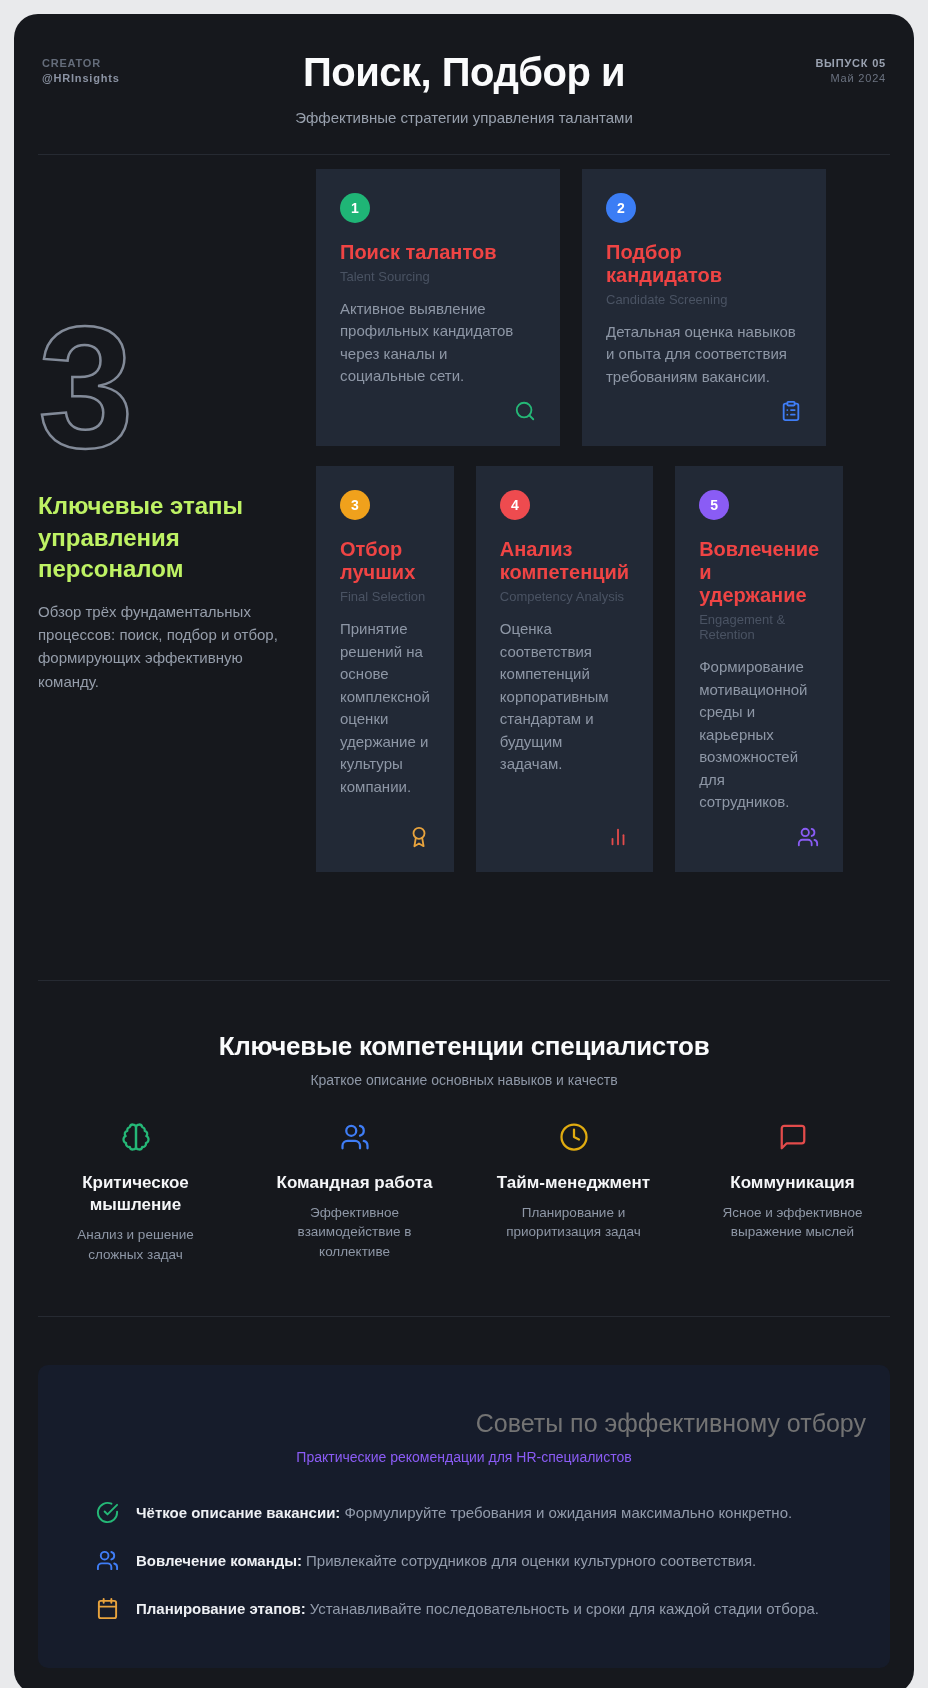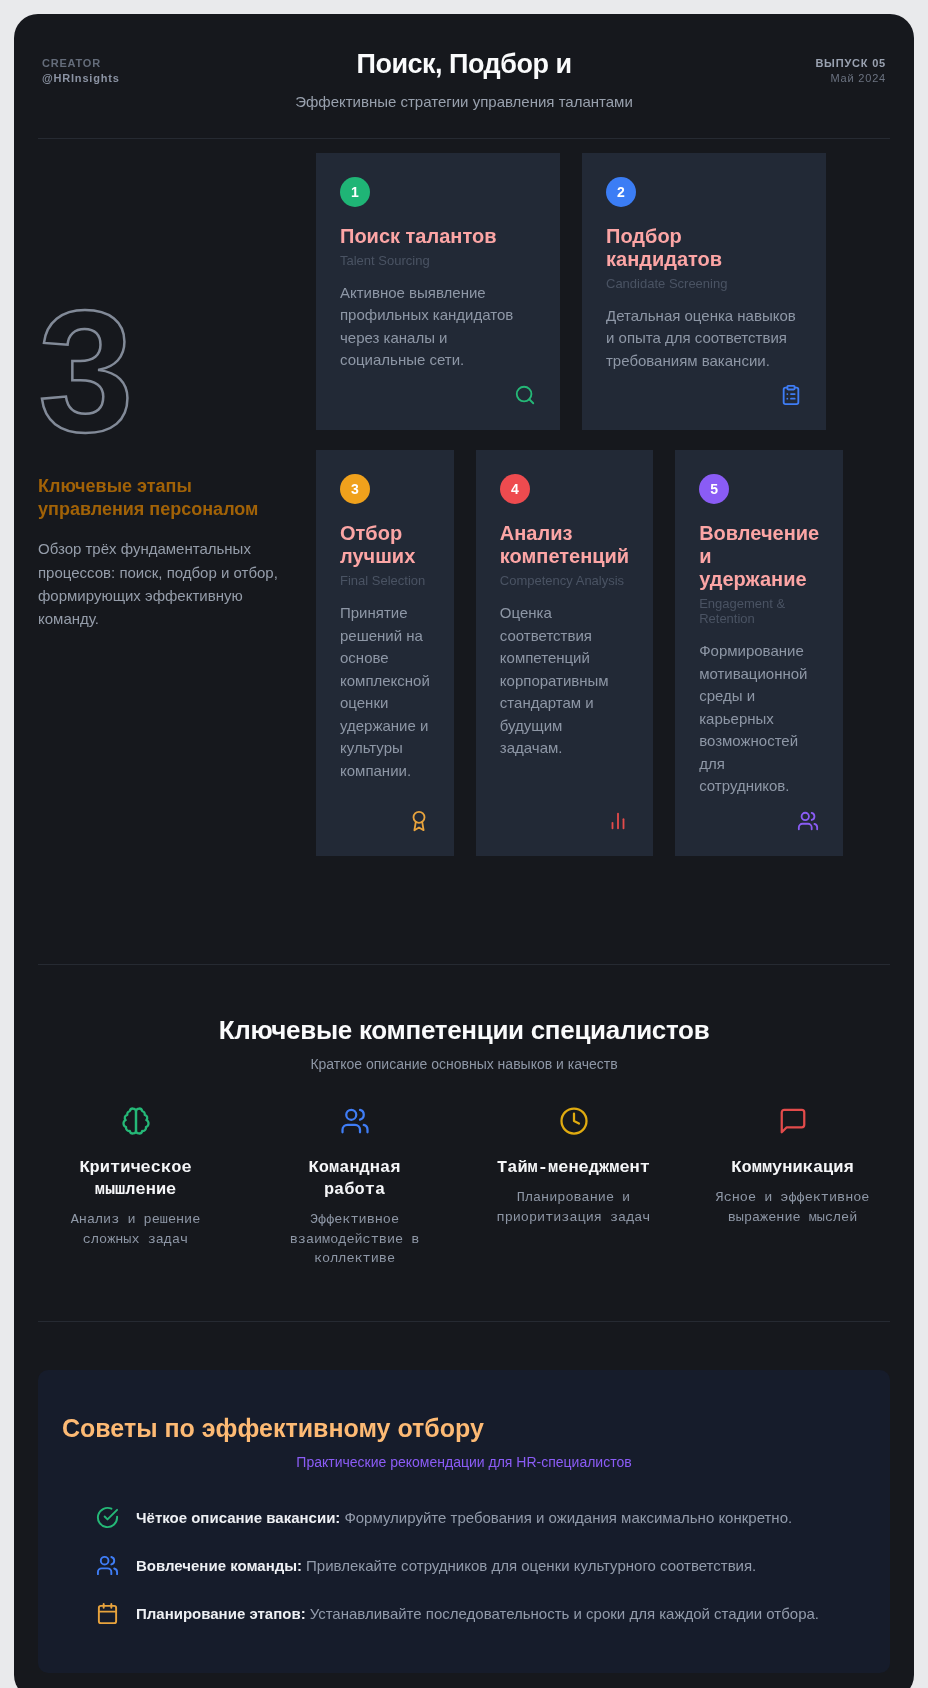--- a/index.html
+++ b/index.html
@@ -13,72 +13,72 @@
   }
 
   
   .header { position:relative; padding-top:34px; }
   .creator { position:absolute; left:4px; top:42px; font-size:11px; line-height:1.35; letter-spacing:.8px; }
   .creator-label { color:#646c7a; font-weight:700; }
   .creator-handle { color:#8b93a3; font-weight:700; }
   .issue { position:absolute; right:4px; top:42px; text-align:right; font-size:11px; line-height:1.35; letter-spacing:.8px; }
   .issue-label { color:#9aa2b1; font-weight:700; }
   .issue-date { color:#6b7280; }
-  .page-title { text-align:center; font-size:27px; font-weight:800; line-height:1.22; color:#fafbfc; letter-spacing:-.5px; }
+  .page-title { text-align:center; font-size:40px; font-weight:800; line-height:1.22; color:#fafbfc; letter-spacing:-.5px; }
   .page-subtitle { text-align:center; margin-top:12px; font-size:15px; color:#98a0ad; }
   .divider { border:none; border-top:1px solid #262a32; margin-top:28px; }
 
   
   .main { display:grid; grid-template-columns:263px 510px; gap:0 15px; margin-top:14px; }
   .overview { display:flex; flex-direction:column; padding-top:150px; }
   .big-number {
     font-size:172px; font-weight:800; line-height:.8; color:transparent;
     -webkit-text-stroke:2.5px #828a98; letter-spacing:-4px;
   }
-  .overview-heading { margin-top:34px; font-size:18px; font-weight:800; line-height:1.3; color:#a16207; }
+  .overview-heading { margin-top:34px; font-size:24px; font-weight:800; line-height:1.3; color:#bef264; }
   .overview-text { margin-top:16px; font-size:15px; line-height:1.55; color:#959daa; }
 
   .stages-row1 { display:grid; grid-template-columns:1fr 1fr; gap:22px; }
   .stages-row2 { display:grid; grid-template-columns:1fr 1fr 1fr; gap:22px; margin-top:20px; }
   .stage-card {
     background:#222936; padding:24px; display:flex; flex-direction:column;
   }
   .stages-row1 .stage-card { min-height:226px; }
   .stages-row2 .stage-card { min-height:347px; }
   .badge {
     width:30px; height:30px; border-radius:50%; display:flex; align-items:center; justify-content:center;
     font-size:14px; font-weight:700; color:#ffffff;
   }
-  .stage-title { margin-top:18px; font-size:20px; font-weight:800; line-height:1.15; color:#fca5a5; }
+  .stage-title { margin-top:18px; font-size:20px; font-weight:800; line-height:1.15; color:#ef4444; }
   .stage-sub { margin-top:5px; font-size:13px; color:#4a5363; }
   .stage-text { margin-top:14px; font-size:15px; line-height:1.5; color:#8e97a6; }
   .stage-icon { margin-top:auto; align-self:flex-end; padding-top:12px; }
   .stage-icon svg { width:22px; height:22px; display:block; }
 
   .bg-green{background:#1fb576;} .bg-blue{background:#3b7df5;} .bg-amber{background:#f0a11c;}
   .bg-red{background:#ee4b4f;} .bg-purple{background:#8a5cf5;}
   .c-green{color:#25b877;} .c-blue{color:#3f7df6;} .c-amber{color:#e8a33d;}
   .c-red{color:#e34b4b;} .c-purple{color:#8a5cf5;} .c-yellow{color:#e0ab10;}
 
   .divider2 { border:none; border-top:1px solid #262a32; margin-top:108px; }
 
   
   .comp-title { margin-top:50px; text-align:center; font-size:26px; font-weight:800; color:#fafbfc; letter-spacing:-.3px; }
   .comp-subtitle { margin-top:10px; text-align:center; font-size:14px; color:#8e97a6; }
-  .comp-grid { display:grid; grid-template-columns:repeat(4,1fr); gap:24px; margin-top:34px;font-family:Liberation Mono, monospace; }
+  .comp-grid { display:grid; grid-template-columns:repeat(4,1fr); gap:24px; margin-top:34px; }
   .comp-item { text-align:center; padding:0 16px; }
   .comp-icon svg { width:30px; height:30px; display:inline-block; }
   .comp-name { margin:16px auto 0; font-size:17px; font-weight:800; line-height:1.3; color:#f5f6f8; max-width:165px; }
   .comp-desc { margin-top:9px; font-size:13.5px; line-height:1.45; color:#8e97a6; }
 
   .divider3 { border:none; border-top:1px solid #262a32; margin-top:52px; }
 
   
   .tips-panel { margin-top:48px; background:#161c2b; border-radius:10px; padding:44px 24px 40px 24px; }
-  .tips-title { text-align:left; font-size:25px; font-weight:700; color:#fdba74; }
+  .tips-title { text-align:right; font-size:25px; font-weight:400; color:#737373; }
   .tips-subtitle { margin-top:11px; text-align:center; font-size:14px; color:#8b5cf6; }
   .tips-list { margin:36px 0 0 34px; }
   .tip-row { display:flex; align-items:center; gap:17px; margin-bottom:25px; }
   .tip-row:last-child { margin-bottom:8px; }
   .tip-icon svg { width:23px; height:23px; display:block; }
   .tip-text { font-size:15px; line-height:1.4; }
   .tip-label { font-weight:800; color:#eef0f4; }
   .tip-desc { color:#929bab; margin-left:4px; }
 </style>
 </head>

